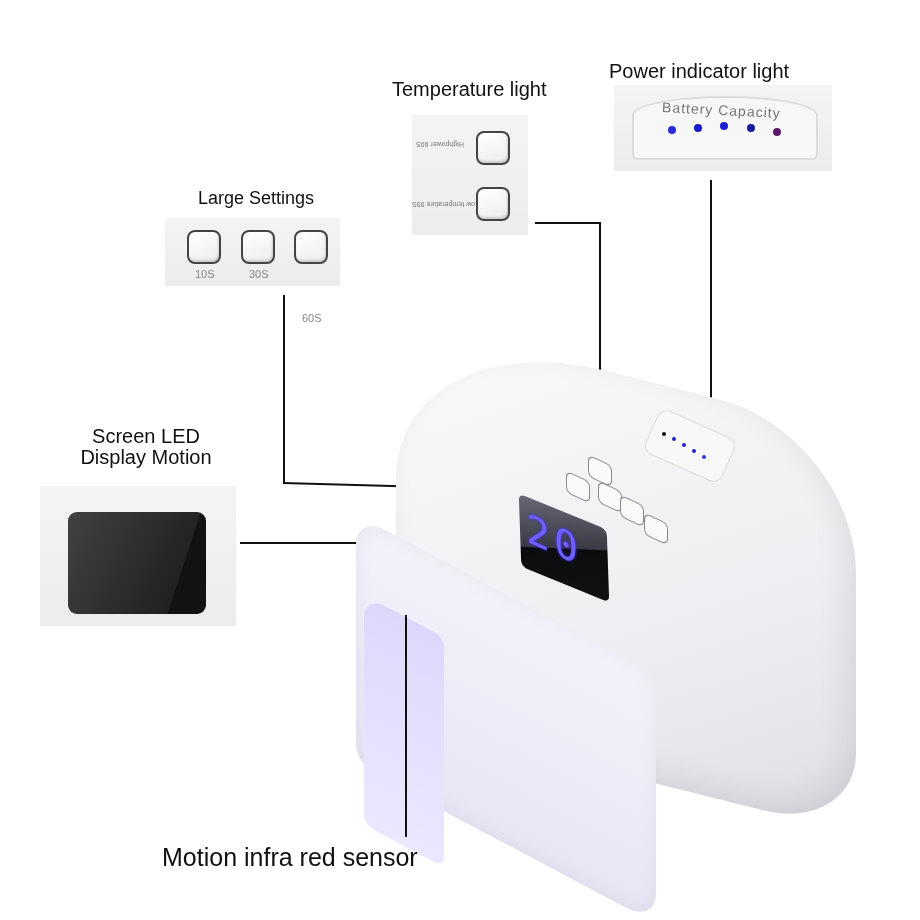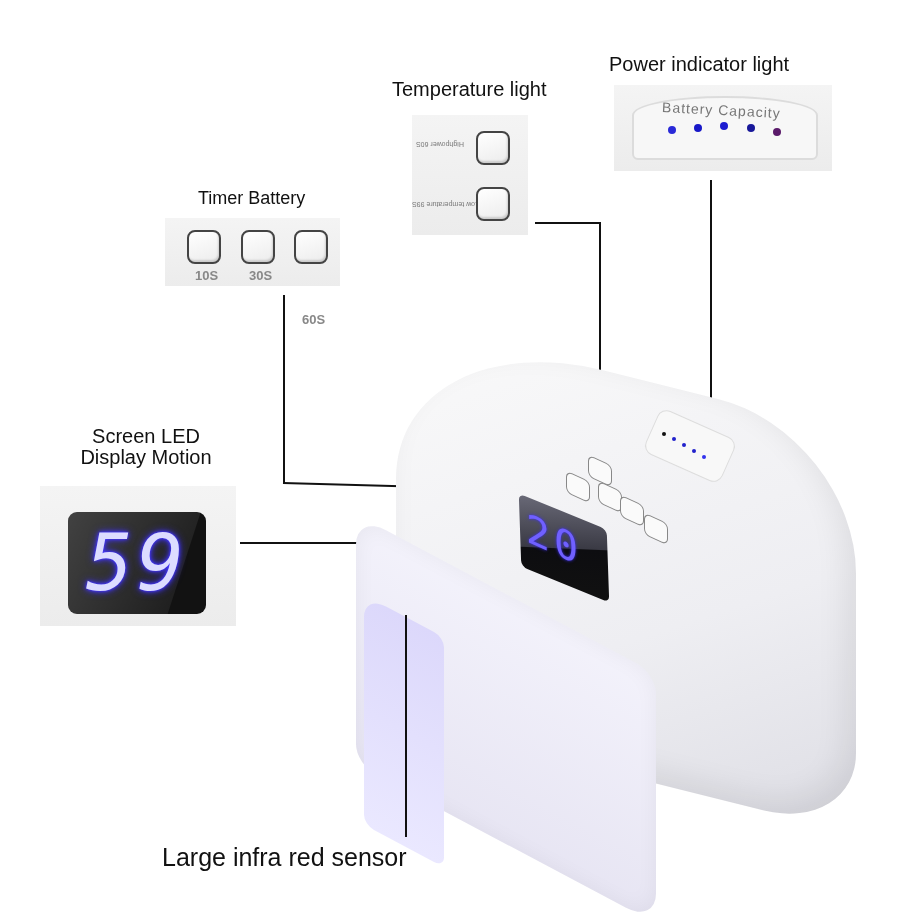--- a/index.html
+++ b/index.html
@@ -9,21 +9,21 @@
     }
     .label { position: absolute; font-size: 20px; color: #111; white-space: nowrap; }
     .label.big { font-size: 25px; }
     .label.center { text-align: center; line-height: 21px; }
     .panel { position: absolute; background: linear-gradient(180deg,#f4f4f4,#ececec); }
     .line { position: absolute; background: #111; }
     .btn {
       position: absolute; width: 30px; height: 30px; border: 2px solid #444; border-radius: 8px;
       background: linear-gradient(160deg,#ffffff,#ececec); box-shadow: inset -1px -2px 2px rgba(0,0,0,.15);
     }
-    .btn-cap { position: absolute; font-size: 13px; color: #888; font-weight: bold; }
+    .btn-cap { position: absolute; font-size: 11px; color: #888; font-weight: normal; }
     .arc-text { position: absolute; font-size: 8px; color: #777; transform: rotate(180deg); }
 
     
     .led-frame { position: absolute; left: 68px; top: 512px; width: 138px; height: 102px; border-radius: 9px;
       background: #121212; overflow: hidden; }
     .led-frame .glare { position: absolute; left: -40px; top: -10px; width: 150px; height: 160px;
       background: linear-gradient(100deg, rgba(255,255,255,.22), rgba(255,255,255,.05)); transform: skewX(-18deg); }
     .led-digits { position: absolute; left: 10px; top: 6px; width: 118px; height: 90px;
       font-family: "DejaVu Sans Mono", monospace; font-size: 78px; line-height: 90px; letter-spacing: 4px;
       color: #dcdcff; text-shadow: 0 0 4px #4b3cff, 0 0 8px #3a2cff, 0 0 2px #2a20ff; font-style: italic; text-align: center; }
@@ -72,51 +72,50 @@
 <div class="label" style="left:392px; top:78px;">Temperature light</div>
 <div class="panel" style="left:412px; top:115px; width:116px; height:120px;">
   <div class="arc-text" style="left:4px; top:26px; font-size:7px;">Highpower 60S</div>
   <div class="btn" style="left:64px; top:16px;"></div>
   <div class="arc-text" style="left:0px; top:86px; font-size:7px;">Low temperature 99S</div>
   <div class="btn" style="left:64px; top:72px;"></div>
 </div>
 <div class="line" style="left:535px; top:222px; width:65px; height:2px;"></div>
 <div class="line" style="left:599px; top:222px; width:2px; height:242px;"></div>
 
-<div class="label" style="left:609px; top:53px;">Power indicator light</div>
+<div class="label" style="left:609px; top:60px;">Power indicator light</div>
 <div class="panel" style="left:614px; top:85px; width:218px; height:86px;"></div>
 <div class="batt-arc"></div>
 <div class="batt-text">Battery Capacity</div>
 <div class="dot" style="left:668px; top:126px; background:#2a2ad8;"></div>
 <div class="dot" style="left:694px; top:124px; background:#1818c8;"></div>
 <div class="dot" style="left:720px; top:122px; background:#1c1cd0;"></div>
 <div class="dot" style="left:747px; top:124px; background:#18189a;"></div>
 <div class="dot" style="left:773px; top:128px; background:#5a1a6a;"></div>
 <div class="line" style="left:710px; top:180px; width:2px; height:258px;"></div>
 
-<div class="label" style="left:198px; top:188px; font-size:18px;">Timer Battery</div>
+<div class="label" style="left:198px; top:188px; font-size:18px;">Large Settings</div>
 <div class="panel" style="left:165px; top:218px; width:175px; height:68px;">
   <div class="btn" style="left:22px; top:12px;"></div>
   <div class="btn-cap" style="left:30px; top:50px;">10S</div>
   <div class="btn" style="left:76px; top:12px;"></div>
   <div class="btn-cap" style="left:84px; top:50px;">30S</div>
   <div class="btn" style="left:129px; top:12px;"></div>
   <div class="btn-cap" style="left:137px; top:50px;margin-top:44px;">60S</div>
 </div>
 <div class="line" style="left:283px; top:295px; width:2px; height:188px;"></div>
 <div class="line" style="left:283px; top:482px; width:330px; height:2px; transform:rotate(1.6deg); transform-origin:left center;"></div>
 
 <div class="label center" style="left:66px; top:426px; width:160px;">
   <div>Screen LED</div>
   <div>Display Motion</div>
 </div>
 <div class="panel" style="left:40px; top:486px; width:196px; height:140px;"></div>
 <div class="led-frame">
   <div class="glare"></div>
-  <div class="led-digits">59</div>
 </div>
 <div class="line" style="left:240px; top:542px; width:272px; height:2px;"></div>
 
 <div class="lamp-body">
   <div class="lamp-top"></div>
   <div class="lamp-front"></div>
   <div class="lamp-opening"></div>
 </div>
 <div class="mini-batt"></div>
 <div class="dot" style="left:662px; top:432px; width:4px; height:4px; background:#111;"></div>
@@ -128,13 +127,13 @@
 <div class="mini-btn" style="left:588px; top:460px;"></div>
 <div class="mini-btn" style="left:566px; top:476px;"></div>
 <div class="mini-btn" style="left:598px; top:486px;"></div>
 <div class="mini-btn" style="left:620px; top:500px;"></div>
 <div class="mini-btn" style="left:644px; top:518px;"></div>
 
 <div class="lamp-screen"></div>
 <div class="lamp-screen-digits">20</div>
 
 <div class="line" style="left:405px; top:615px; width:2px; height:222px;"></div>
-<div class="label big" style="left:162px; top:843px;">Large infra red sensor</div>
+<div class="label big" style="left:162px; top:843px;">Motion infra red sensor</div>
 
 </body></html>

